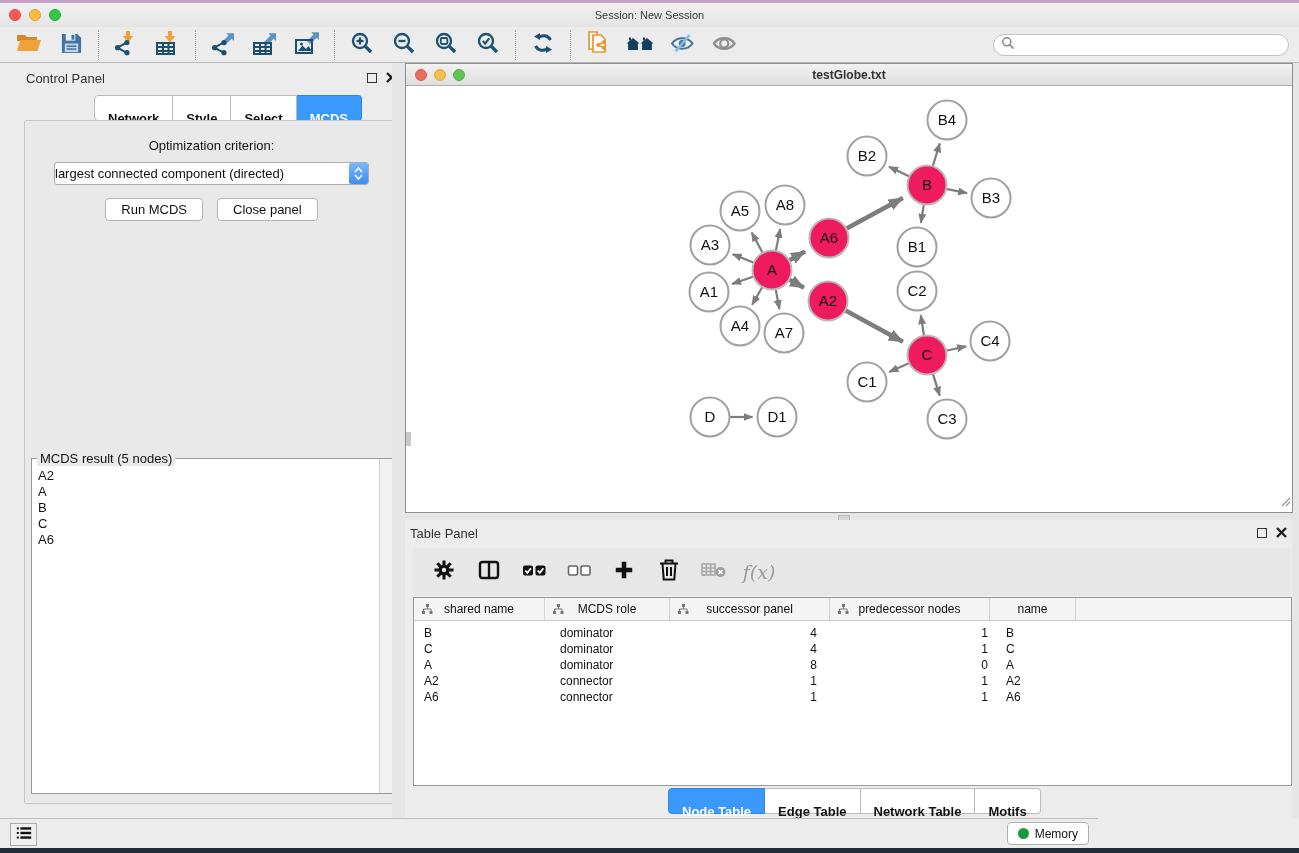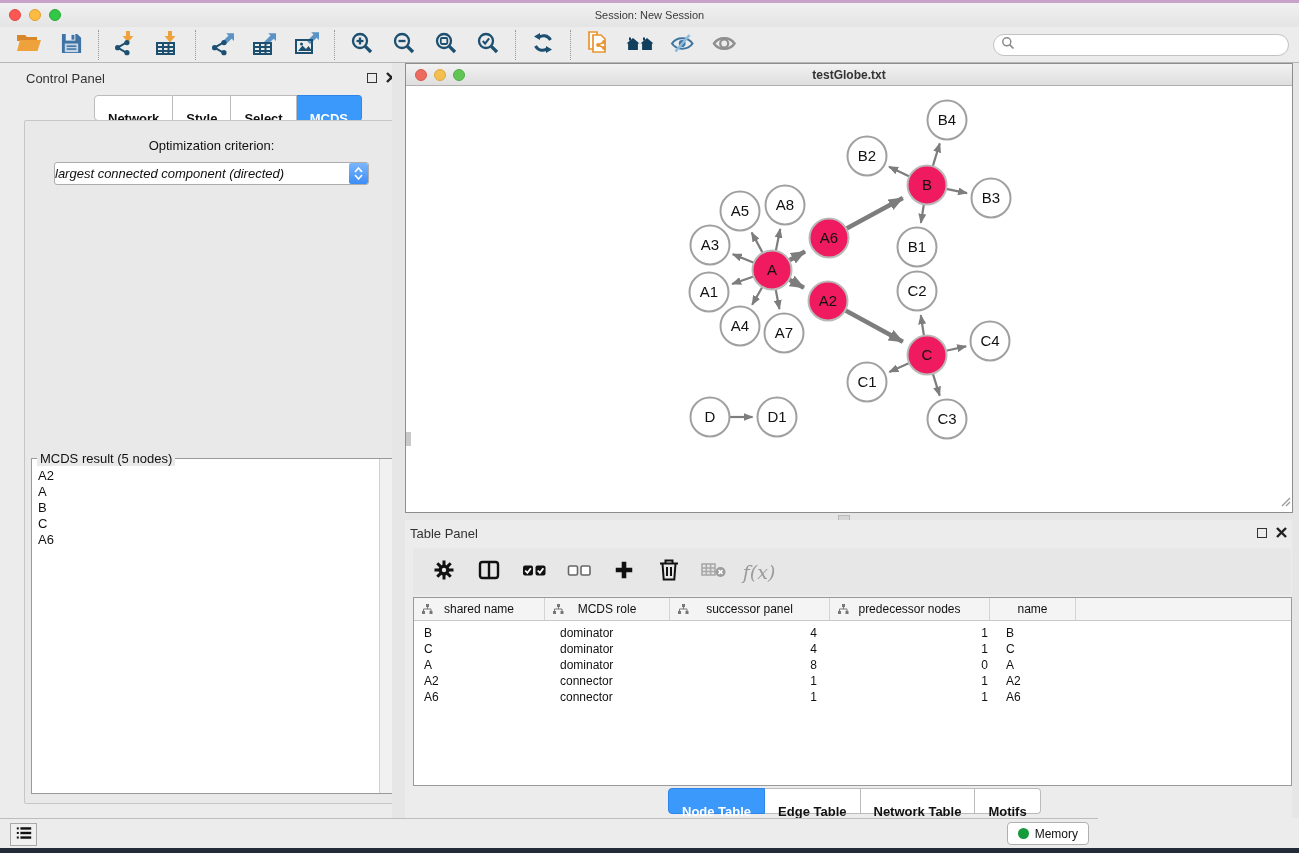--- a/index.html
+++ b/index.html
@@ -39,21 +39,21 @@
   .seg-tabs .tab { height:22px; line-height:21px; padding:12px 13px; font-size:13px; font-weight:bold;
     background:#fff; border:1px solid #bbb; border-left:none; color:#111; }
   .seg-tabs .tab:first-child { border-left:1px solid #bbb; border-radius:4px 0 0 4px; }
   .seg-tabs .tab:last-child { border-radius:0 4px 4px 0; }
   .seg-tabs .tab.active { background:#3b99fc; border-color:#2f86e8; color:#fff; }
   .cp-content { position:absolute; left:8px; top:57px; width:375px; height:684px;
     background:#e9e9e9; border:1px solid #c6c6c6; border-radius:2px; }
   .criterion-label { text-align:center; margin-top:17px; font-size:13px; color:#111; }
   .combo { margin:9px auto 0 auto; width:315px; height:23px; background:#fff; border:1px solid #adadad;
     border-radius:3px; display:flex; align-items:center; }
-  .combo .combo-text { flex:1; font-size:13px; color:#111; white-space:nowrap;font-style:italic; }
+  .combo .combo-text { flex:1; font-size:13px; color:#111; white-space:nowrap; }
   .combo .stepper { width:19px; height:21px; margin-right:0px; border-radius:2px;
     background:linear-gradient(#7ab6fc,#3c8df7); display:flex; flex-direction:column; align-items:center; justify-content:center; gap:1px; }
   .btn-row { display:flex; justify-content:center; gap:14px; margin-top:13px; }
   .pushbtn { height:23px; padding:0 15px; font-size:13px; color:#111; background:#fff;
     border:1px solid #b5b5b5; border-radius:4px; }
   .result-box { position:absolute; left:6px; width:362px; top:337px; height:336px;
     background:#fff; border:1px solid #9a9a9a; }
   .result-legend { position:absolute; top:-8px; left:5px; background:#e9e9e9; padding:0 3px;
     font-size:13px; color:#111; }
   .result-list { padding:9px 0 0 6px; font-size:13px; color:#111; line-height:16px; }
@@ -312,20 +312,24 @@
     <div class="combo">
       <span class="combo-text">largest connected component (directed)</span>
       <span class="stepper">
         <svg width="9" height="6" viewBox="0 0 9 6">
             <path d="M1 5 L4.5 1 L8 5" fill="none" stroke="#fff" stroke-width="1.6"></path>
           </svg>
         <svg width="9" height="6" viewBox="0 0 9 6">
             <path d="M1 1 L4.5 5 L8 1" fill="none" stroke="#fff" stroke-width="1.6"></path>
           </svg>
       </span>
+    </div>
+    <div class="btn-row">
+      <button class="pushbtn">Run MCDS</button>
+      <button class="pushbtn">Close panel</button>
     </div>
     <div class="result-box">
       <span class="result-legend">MCDS result (5 nodes)</span>
       <div class="result-list">
           <div>A2</div>
           <div>A</div>
           <div>B</div>
           <div>C</div>
           <div>A6</div>
         </div>

